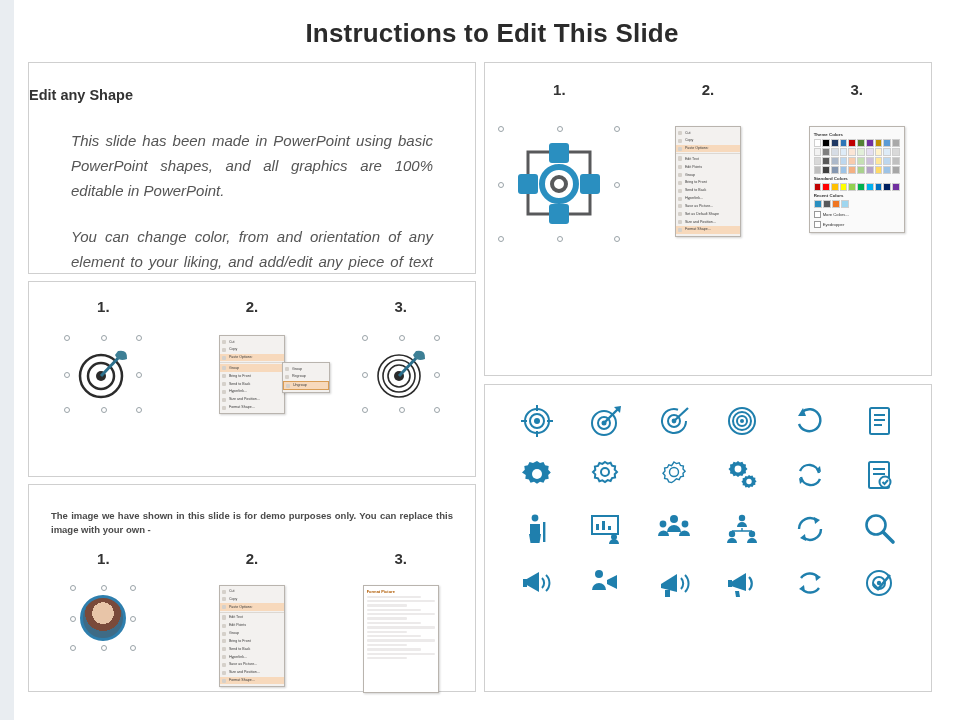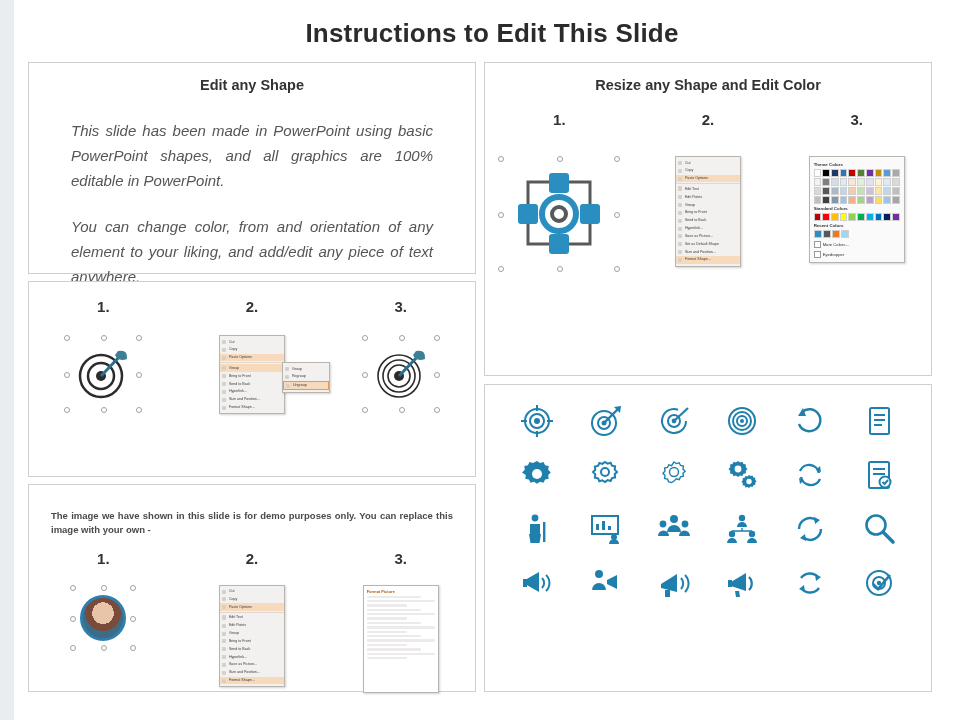--- a/index.html
+++ b/index.html
@@ -40,25 +40,25 @@
     color: #2b2b2b;
     letter-spacing: 0.2px;
   }
   .panel {
     position: absolute;
     border: 1px solid #cfcfcf;
     background: #ffffff;
     box-sizing: border-box;
   }
   .panel-title {
-    text-align: center;
+    text-align: left;
     font-size: 14.5px;
     font-weight: 600;
     color: #333;
-    margin-top: 14px;
+    margin-top: 24px;
   }
   .panel-subtitle {
     text-align: center;
     font-size: 8.5px;
     color: #6a6a6a;
     margin-top: 5px;
   }
   .panel-subtitle .brand { color: #2a6fa8; }
 
   
@@ -227,21 +227,20 @@
 
   <div class="slide-title">Instructions to Edit This Slide</div>
 
   <div class="panel" id="panel-edit-shape">
     <div class="panel-title">Edit any Shape</div>
     <div class="body-text first">This slide has been made in PowerPoint using basic PowerPoint shapes, and all graphics are 100% editable in PowerPoint.</div>
     <div class="body-text second">You can change color, from and orientation of any element to your liking, and add/edit any piece of text anywhere.</div>
   </div>
 
   <div class="panel" id="panel-resize">
-    <div class="panel-title">Resize any Shape and Edit Color</div>
 
     <div class="steps-row" style="margin-top:18px;">
       <div class="step-col">
         <div class="step-num">1.</div>
       </div>
       <div class="step-col">
         <div class="step-num">2.</div>
       </div>
       <div class="step-col">
         <div class="step-num">3.</div>

